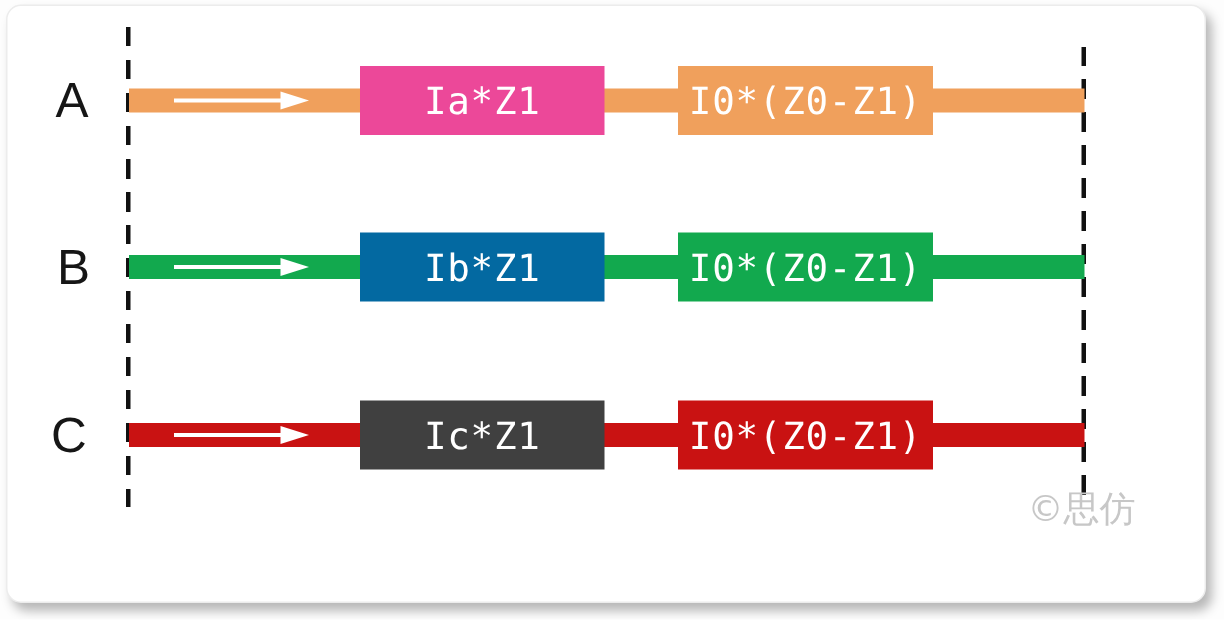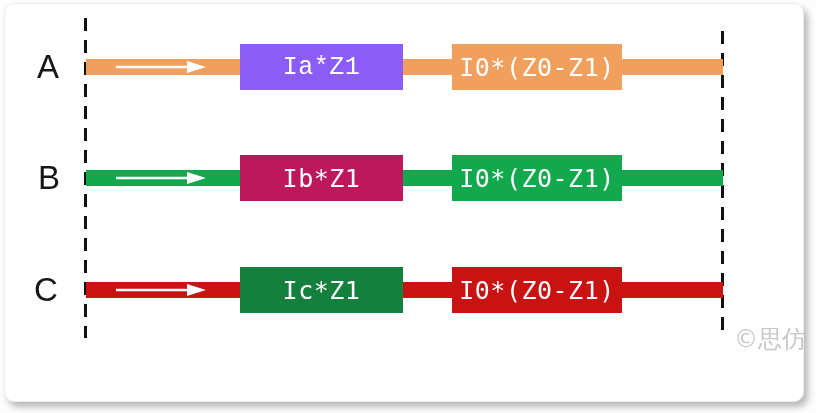--- a/index.html
+++ b/index.html
@@ -40,60 +40,60 @@
   .box2 { left: 452px; width: 170px; }
   .row-a .imp-box { top: 44px; }
   .row-b .imp-box { top: 155px; }
   .row-c .imp-box { top: 267px; }
   .arrow { position: absolute; left: 113px; width: 96px; height: 16px; }
   #arrow-a { top: 59px; }
   #arrow-b { top: 170px; }
   #arrow-c { top: 282px; }
   .watermark {
     position: absolute; left: 636px; top: 324px; width: 170px;
-    text-align: right; color: #c7c7c7;
+    text-align: center; color: #c7c7c7;
     font-family: "DejaVu Sans", sans-serif;
     font-size: 24px; line-height: 30px;
   }
 </style>
 </head>
 <body>
 
 <div id="stage">
   <div class="card"></div>
 
   <div id="dashed-left" class="dashed-line"></div>
   <div id="dashed-right" class="dashed-line"></div>
 
   <div class="row-a">
     <div id="label-a" class="phase-label">A</div>
     <div id="wire-a" class="wire" style="background-color: rgb(240, 160, 92);"></div>
-    <div class="imp-box box1" style="background-color: #8b5cf6; font-family: Liberation Mono, monospace;">Ia*Z1</div>
+    <div class="imp-box box1" style="background-color: #ec4899;">Ia*Z1</div>
     <div class="imp-box box2" style="background-color: rgb(240, 160, 92);">I0*(Z0-Z1)</div>
     <svg id="arrow-a" class="arrow" viewBox="0 0 96 16">
       <line x1="3" y1="8" x2="76" y2="8" stroke="#ffffff" stroke-width="2.6"></line>
       <polygon points="74,2 93,8 74,14" fill="#ffffff"></polygon>
     </svg>
   </div>
 
   <div class="row-b">
     <div id="label-b" class="phase-label">B</div>
     <div id="wire-b" class="wire" style="background-color: rgb(18, 169, 78);"></div>
-    <div class="imp-box box1" style="background-color: #be185d;">Ib*Z1</div>
+    <div class="imp-box box1" style="background-color: #0369a1;">Ib*Z1</div>
     <div class="imp-box box2" style="background-color: rgb(18, 169, 78);">I0*(Z0-Z1)</div>
     <svg id="arrow-b" class="arrow" viewBox="0 0 96 16">
       <line x1="3" y1="8" x2="76" y2="8" stroke="#ffffff" stroke-width="2.6"></line>
       <polygon points="74,2 93,8 74,14" fill="#ffffff"></polygon>
     </svg>
   </div>
 
   <div class="row-c">
     <div id="label-c" class="phase-label">C</div>
     <div id="wire-c" class="wire" style="background-color: rgb(201, 18, 18);"></div>
-    <div class="imp-box box1" style="background-color: #15803d;">Ic*Z1</div>
+    <div class="imp-box box1" style="background-color: #404040;">Ic*Z1</div>
     <div class="imp-box box2" style="background-color: rgb(201, 18, 18);">I0*(Z0-Z1)</div>
     <svg id="arrow-c" class="arrow" viewBox="0 0 96 16">
       <line x1="3" y1="8" x2="76" y2="8" stroke="#ffffff" stroke-width="2.6"></line>
       <polygon points="74,2 93,8 74,14" fill="#ffffff"></polygon>
     </svg>
   </div>
 
   <div class="watermark">
     <div>©思仿</div>
   </div>

